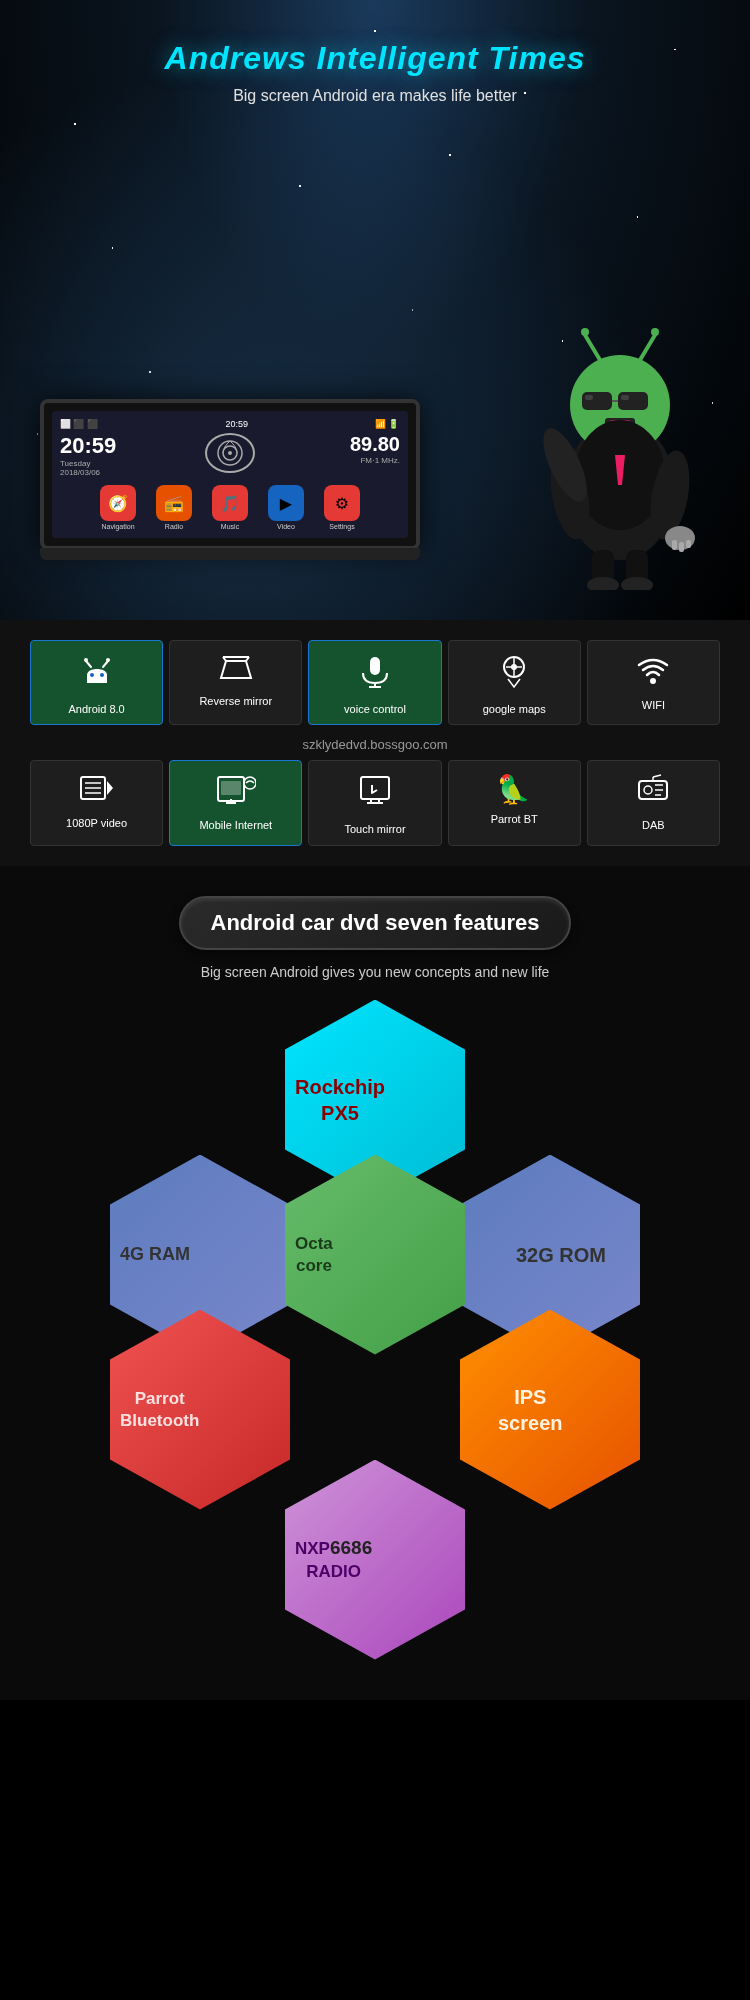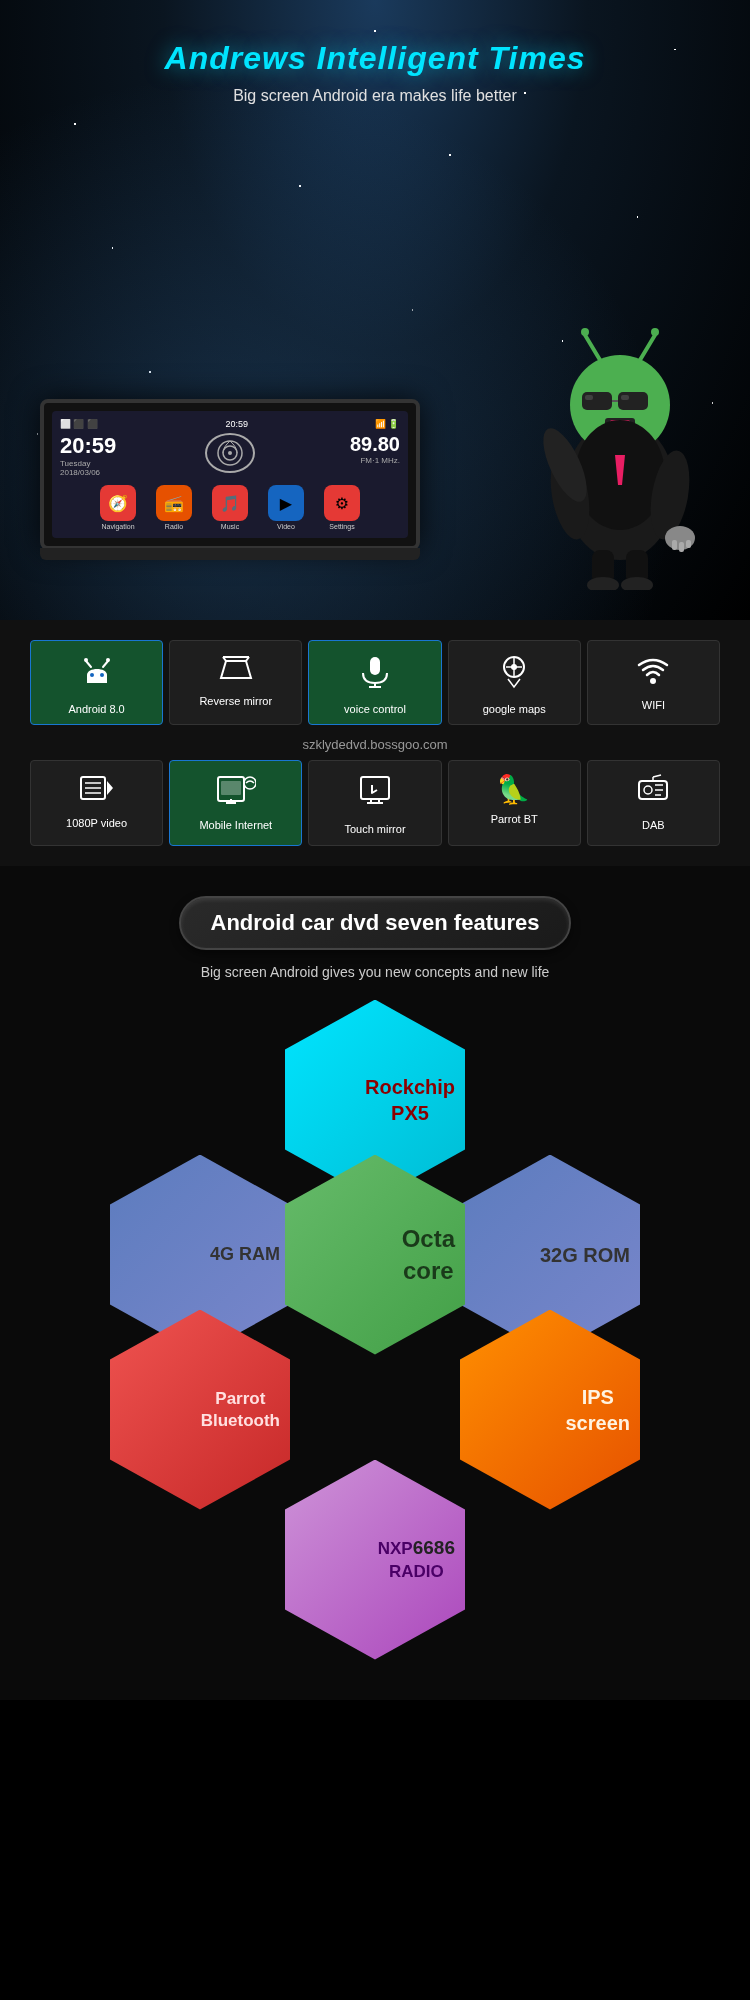--- a/index.html
+++ b/index.html
@@ -224,21 +224,21 @@
       width: 690px;
       height: 680px;
       margin: 0 auto;
     }
     .hex {
       position: absolute;
       width: 180px;
       height: 200px;
       display: flex;
       align-items: center;
-      justify-content: flex-end;
+      justify-content: flex-start;
       clip-path: polygon(50% 0%, 100% 25%, 100% 75%, 50% 100%, 0% 75%, 0% 25%);
       text-align: center;
     }
     .hex-inner {
       text-align: center;
       padding: 10px;
     }
     .hex-label {
       font-weight: bold;
       font-size: 18px;
@@ -521,21 +521,21 @@
     </div>
 
     <div class="hex hex-blue-right" style="left:430px;top:155px;">
       <div class="hex-inner">
         <div class="hex-label" style="color:#333;font-size:20px;margin-left:46px;">32G ROM</div>
       </div>
     </div>
 
     <div class="hex hex-green" style="left:255px;top:155px;">
       <div class="hex-inner">
-        <div class="hex-label" style="color:#1a3a1a;font-size:24px;">Octa<br>core</div>
+        <div class="hex-label" style="color:#1a3a1a;font-size:17px;">Octa<br>core</div>
       </div>
     </div>
 
     <div class="hex hex-red" style="left:80px;top:310px;">
       <div class="hex-inner">
         <div class="hex-label" style="color:#ffe0e0;font-size:17px;">Parrot<br>Bluetooth</div>
       </div>
     </div>
 
     <div class="hex hex-orange-right" style="left:430px;top:310px;">

